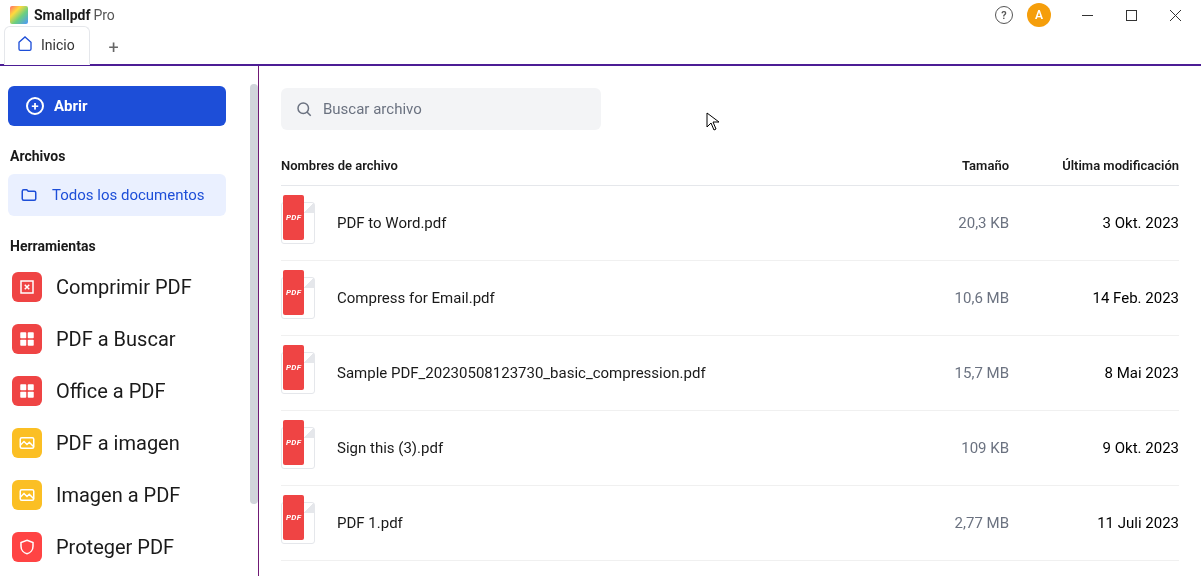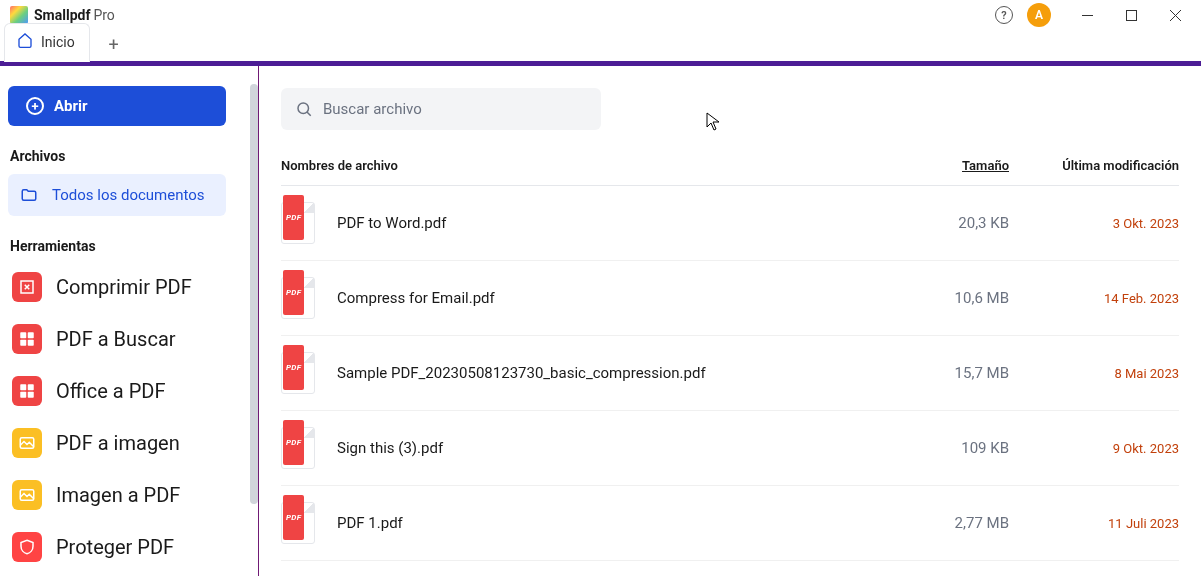--- a/index.html
+++ b/index.html
@@ -9,21 +9,21 @@
 .logo-square { width: 18px; height: 18px; display: inline-block; background: linear-gradient(135deg, #ff6b6b 0%, #ffd93d 30%, #6bcf7f 60%, #4d96ff 100%); border-radius: 2px; margin-right: 6px; }
 .app-name { font-weight: 700; font-size: 14px; color: #1a1a1a; margin-right: 3px; }
 .app-tier { font-size: 14px; color: #555; }
 .titlebar-spacer { flex: 1; }
 .titlebar-right { display: flex; align-items: center; gap: 0; }
 .help-icon { width: 18px; height: 18px; border: 1.5px solid #555; border-radius: 50%; display: inline-flex; align-items: center; justify-content: center; font-size: 11px; font-weight: 600; color: #555; margin-right: 14px; }
 .avatar { width: 24px; height: 24px; border-radius: 50%; background: #f59e0b; color: #fff; display: inline-flex; align-items: center; justify-content: center; font-weight: 600; font-size: 12px; margin-right: 14px; }
 .win-btn { width: 44px; height: 30px; display: inline-flex; align-items: center; justify-content: center; color: #333; }
 .win-btn svg { width: 11px; height: 11px; }
 
-.tabbar { height: 36px; display: flex; align-items: flex-end; padding-left: 4px; border-bottom: 5px solid #4c1d95; }
+.tabbar { height: 36px; display: flex; align-items: flex-end; padding-left: 4px; border-bottom: 2px solid #4c1d95; }
 .tab { display: flex; align-items: center; gap: 8px; padding: 8px 14px 10px 12px; font-size: 14px; color: #333; border: 1px solid #e5e7eb; border-bottom: 1px solid #fff; border-radius: 6px 6px 0 0; background: #fff; margin-bottom: -1px; }
 .tab .home-icon { color: #1d4ed8; }
 .new-tab { width: 28px; text-align: center; color: #666; font-size: 18px; padding-bottom: 6px; margin-left: 10px; }
 
 .content { display: flex; height: calc(576px - 30px - 36px); }
 .sidebar { width: 258px; padding: 20px 8px 8px 8px; position: relative; }
 .sidebar-scroll-thumb { position: absolute; top: 18px; right: 0; width: 8px; height: 420px; background: #d1d5db; border-radius: 4px; }
 .open-btn { background: #1d4ed8; color: #fff; border-radius: 6px; padding: 11px 18px; display: flex; align-items: center; gap: 10px; font-weight: 700; font-size: 15px; width: 218px; }
 .open-btn .plus-circle { width: 18px; height: 18px; border: 2px solid #fff; border-radius: 50%; display: inline-flex; align-items: center; justify-content: center; font-size: 13px; line-height: 1; }
 
@@ -39,31 +39,31 @@
 .ic-orange { background: #fbbf24; color: #fff; }
 .ic-pink { background: #f44; color: #fff; }
 
 .main { flex: 1; border-left: 1px solid #701a75; padding: 22px 22px 0 22px; overflow: hidden; }
 .search-box { width: 320px; height: 42px; background: #f3f4f6; border-radius: 6px; display: flex; align-items: center; padding: 0 14px; gap: 10px; }
 .search-box input { border: none; background: transparent; outline: none; font-size: 15px; color: #333; flex: 1; }
 .search-box input::placeholder { color: #6b7280; }
 
 .table-head { display: flex; align-items: center; font-size: 13px; font-weight: 600; color: #1a1a1a; padding: 28px 0 12px 0; border-bottom: 1px solid #e5e7eb; }
 .col-name { flex: 1; }
-.col-size { width: 120px; text-align: right; padding-right: 20px; text-decoration: underline;}
+.col-size { width: 120px; text-align: right; padding-right: 20px;}
 .col-date { width: 150px; text-align: right; }
 
 .file-row { display: flex; align-items: center; height: 75px; border-bottom: 1px solid #f0f0f0; }
 .file-icon { width: 34px; height: 42px; position: relative; margin-right: 22px; }
 .file-icon .page { width: 34px; height: 42px; background: #fff; border: 1px solid #e5e7eb; border-radius: 3px; position: relative; }
 .file-icon .page::after { content: ""; position: absolute; top: 0; right: 0; width: 10px; height: 10px; background: linear-gradient(135deg, transparent 49%, #e5e7eb 50%); }
 .file-icon .pdf-badge { position: absolute; bottom: 4px; left: 2px; background: #ef4444; color: #fff; font-size: 8px; font-weight: 700; padding: 18px 3px; border-radius: 2px; letter-spacing: 0.3px; font-style: italic; }
 .file-name { flex: 1; font-size: 15px; color: #1a1a1a; }
 .file-size { width: 120px; text-align: right; color: #6b7280; font-size: 15px; padding-right: 20px;}
-.file-date { width: 150px; text-align: right; color: #c2410c; font-size: 13px; }
+.file-date { width: 150px; text-align: right; color: #000000; font-size: 15px; }
 
 .cursor { position: absolute; top: 112px; left: 706px; pointer-events: none; }
 </style>
 </head>
 <body>
 
 <div class="titlebar">
   <span class="logo-square"></span>
   <span class="app-name">Smallpdf</span>
   <span class="app-tier">Pro</span>

